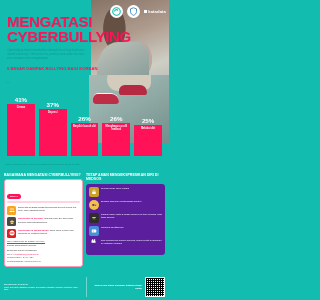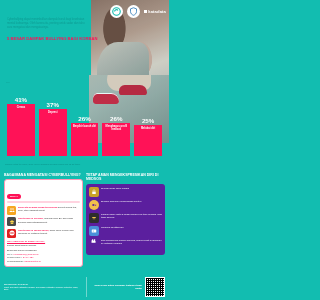--- a/index.html
+++ b/index.html
@@ -150,20 +150,22 @@
           <path d="M12 2l8 3v7c0 5-3.5 8.5-8 10-4.5-1.5-8-5-8-10V5z" fill="none" stroke="#1c6fb0" stroke-width="2"></path>
         </svg>
     </div>
     <div class="logo-text">
       <span class="logo-sq"></span>
       <span>katadata</span>
     </div>
   </div>
 
   <div class="title">
+    <span class="title-l1">MENGATASI</span>
+    <span class="title-l2">CYBERBULLYING</span>
   </div>
   <div class="subtitle">Cyberbullying dapat menimbulkan dampak buruk bagi kesehatan mental korbannya. Oleh karena itu, penting untuk sadar dan tahu cara mengatasi dan mengatasinya.</div>
   <div class="chart-title">5 BESAR DAMPAK BULLYING BAGI KORBAN</div>
 </div>
 
 <div class="chart-wrap">
   <div class="chart-photo">
     <div class="leg"></div>
     <div class="shoe"></div>
     <div class="shoe2"></div>

